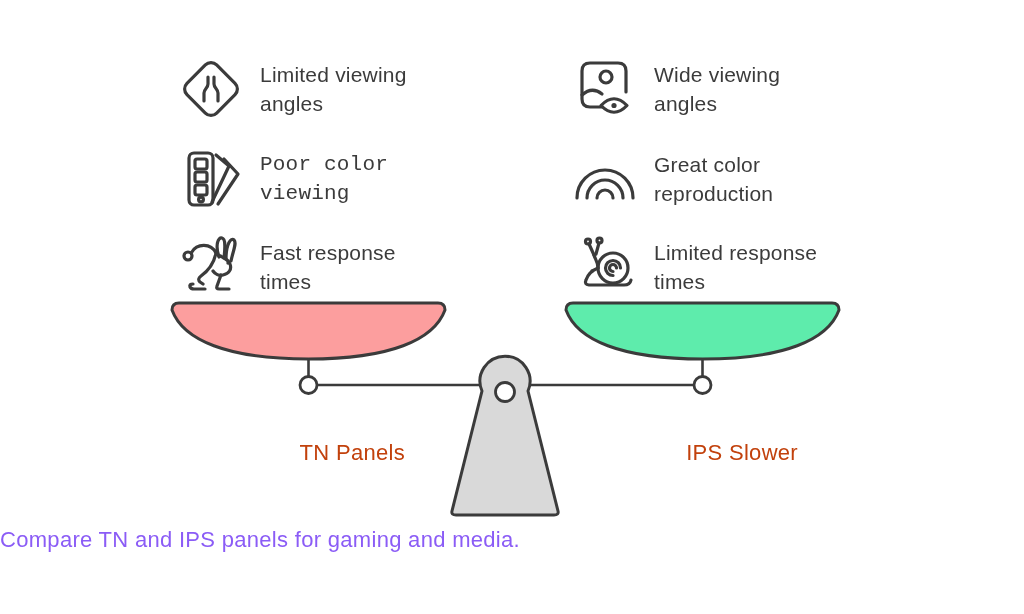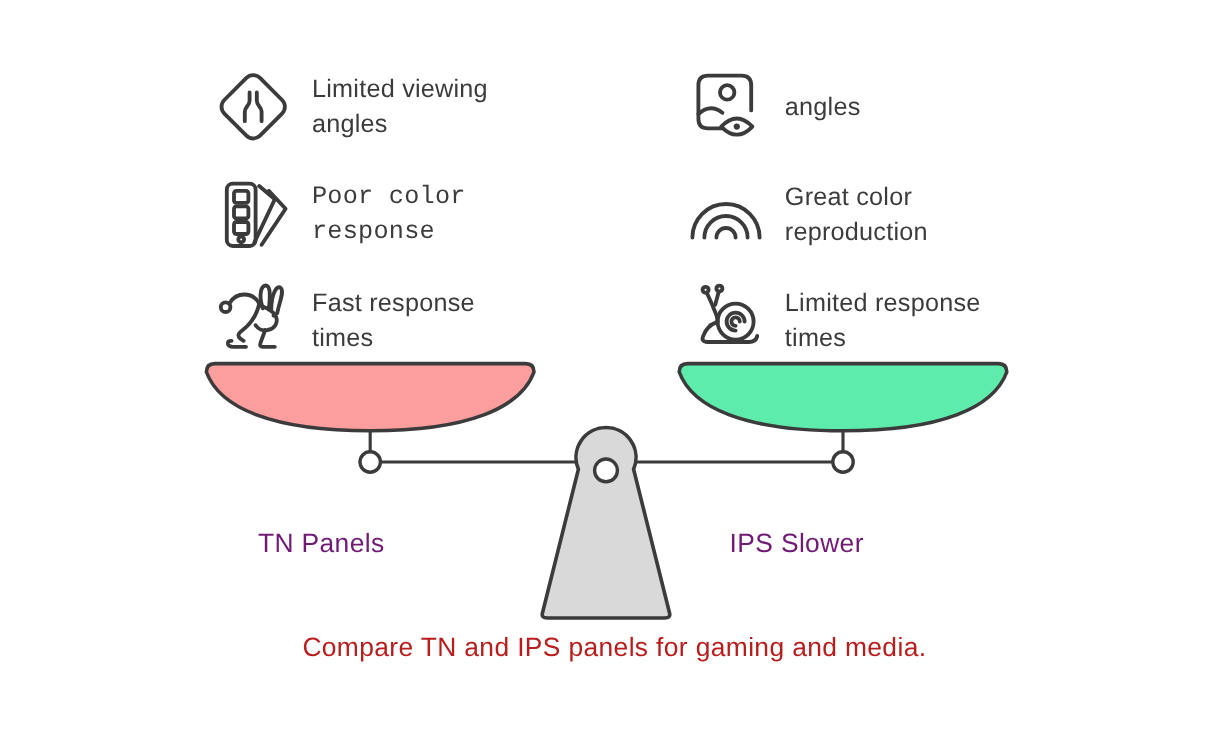--- a/index.html
+++ b/index.html
@@ -14,26 +14,26 @@
   }
   .feature .icon-box {
     width:74px; height:74px; display:flex; align-items:center; justify-content:center;
     flex:0 0 74px;
   }
   .feature .icon-box svg { width:72px; height:72px; }
   .feature .lines { font-size:21px; line-height:29px; color:#3B3B3B; letter-spacing:0.2px; }
   .icon-stroke { stroke:#3B3B3B; fill:none; stroke-width:3.2; stroke-linecap:round; stroke-linejoin:round; }
   .scale-svg { position:absolute; left:150px; top:295px; width:724px; height:225px; }
   .pan-label {
-    position:absolute; top:440px; width:190px; text-align:left;
-    font-size:22px; color:#701a75; letter-spacing:0.3px;
+    position:absolute; top:440px; width:190px; text-align:right;
+    font-size:22px; color:#c2410c; letter-spacing:0.3px;
   }
   .caption {
-    position:absolute; top:527px; left:0; width:1024px; text-align:center;
-    font-size:22px; color:#b91c1c; letter-spacing:0.3px;
+    position:absolute; top:527px; left:0; width:1024px; text-align:left;
+    font-size:22px; color:#8b5cf6; letter-spacing:0.3px;
   }
 </style>
 </head>
 <body>
 
 <div class="canvas">
 
   <div class="feature" style="left:174px; top:50px;">
     <div class="icon-box">
       <svg viewBox="0 0 72 72">
@@ -59,21 +59,21 @@
           <rect x="20" y="29" width="12" height="10" rx="2"></rect>
           <rect x="20" y="42" width="12" height="10" rx="2"></rect>
           <circle cx="26" cy="56.5" r="2.4"></circle>
           <path d="M41,12 L54,23 L37,59"></path>
           <path d="M49,16 L63,31 L43,61"></path>
         </g>
       </svg>
     </div>
     <div class="lines">
       <div>Poor color</div>
-      <div>response</div>
+      <div>viewing</div>
     </div>
   </div>
 
   <div class="feature" style="left:174px; top:228px;">
     <div class="icon-box">
       <svg viewBox="0 0 72 72">
         <g class="icon-stroke">
           <circle cx="13" cy="25" r="4"></circle>
           <path d="M16.5,21.5 C22,12 36,12 41,22"></path>
           <path d="M44,26 C40,14 43,6 47,7 C51,8 50,18 49,27"></path>
@@ -98,20 +98,21 @@
         <g class="icon-stroke">
           <path d="M47,54 H21 Q13,54 13,46 V18 Q13,10 21,10 H49 Q57,10 57,18 V39"></path>
           <path d="M13,42 Q23,33 33,41"></path>
           <circle cx="37" cy="24" r="6"></circle>
           <path d="M32,52.5 Q45,39 58,52.5 Q45,66 32,52.5 Z" fill="#FFFFFF"></path>
           <circle cx="45" cy="52.5" r="2.6" fill="#3B3B3B" stroke="none"></circle>
         </g>
       </svg>
     </div>
     <div class="lines">
+      <div>Wide viewing</div>
       <div>angles</div>
     </div>
   </div>
 
   <div class="feature" style="left:568px; top:140px;">
     <div class="icon-box">
       <svg viewBox="0 0 72 72">
         <g class="icon-stroke">
           <path d="M8,55 A28,28 0 0 1 64,55"></path>
           <path d="M18,55 A18,18 0 0 1 54,55"></path>

